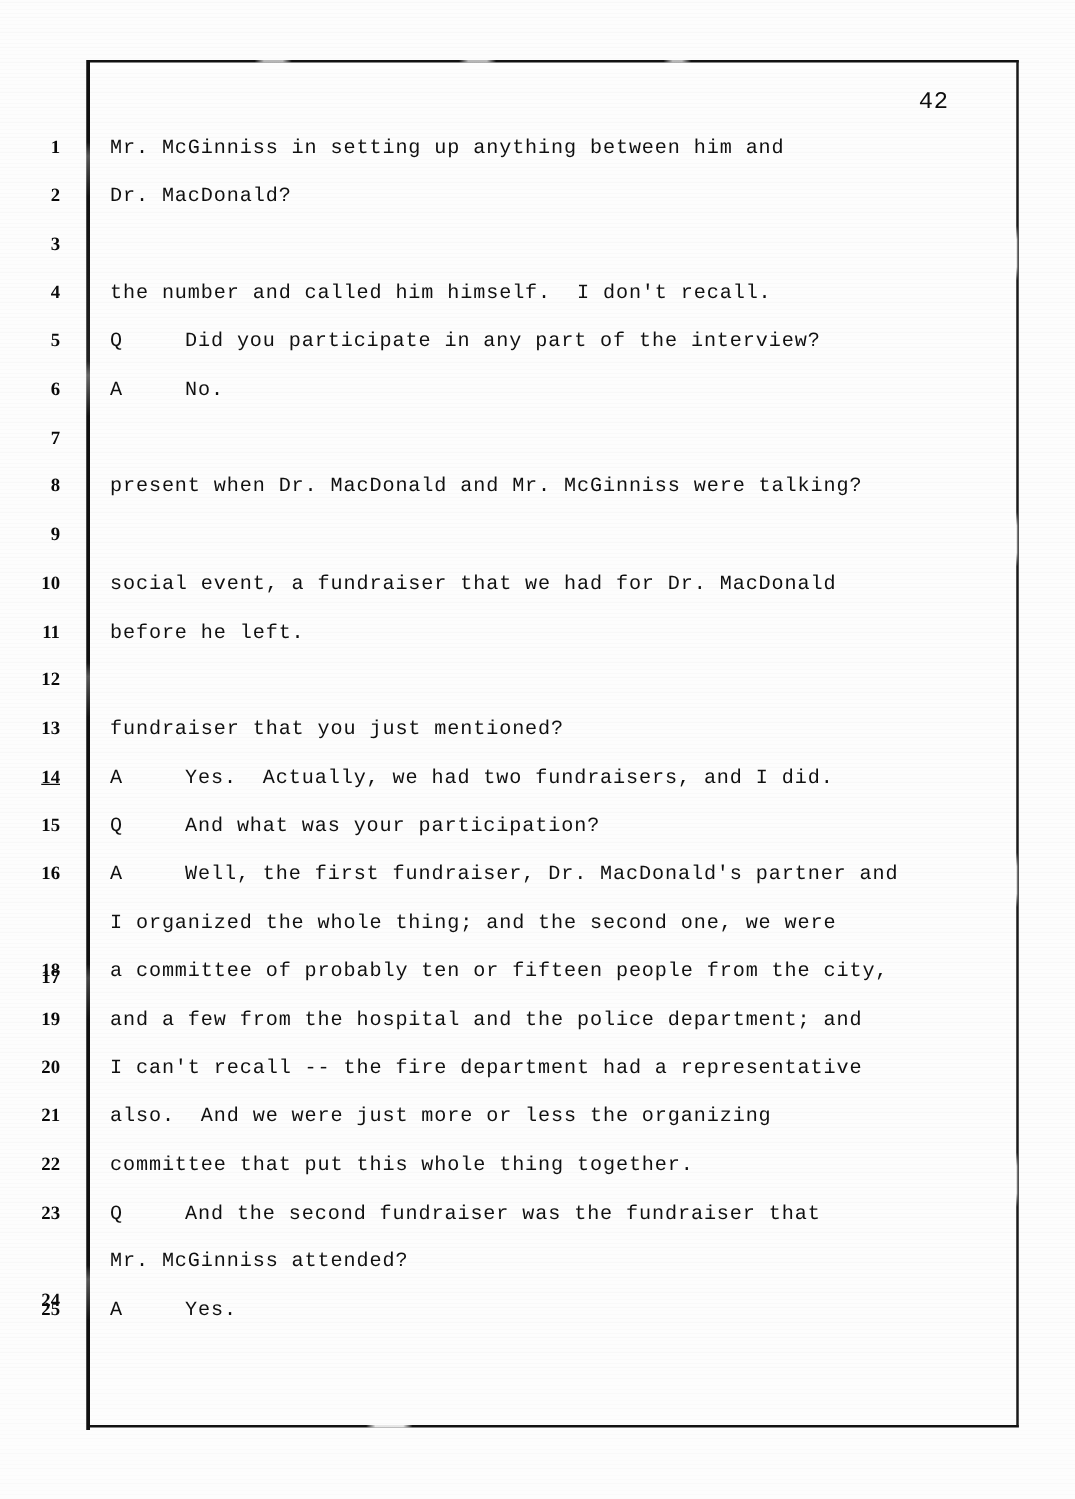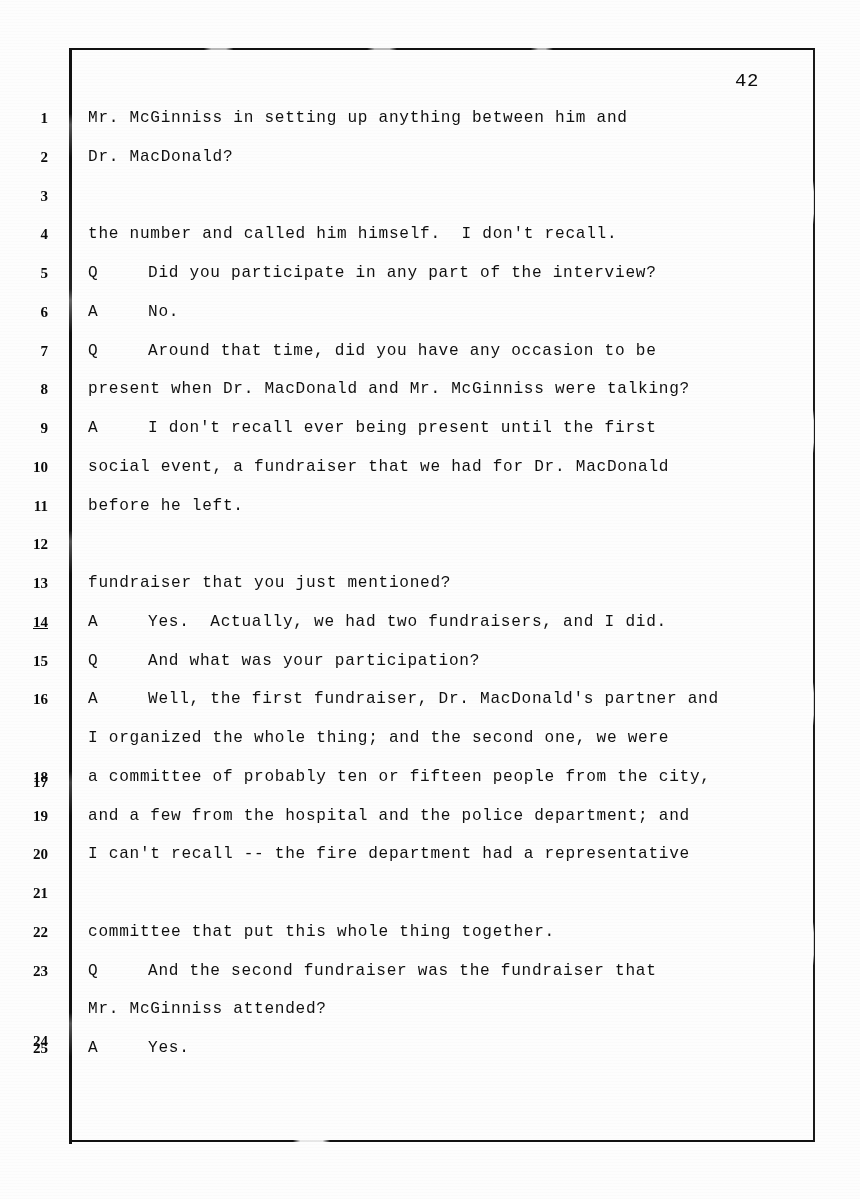--- a/index.html
+++ b/index.html
@@ -200,33 +200,32 @@
       <div class="line-number" style="top: 953.25px; margin-top: 32px;">24</div>
       <div class="line-number" style="top: 992px;">25</div>
     </div>
 
   <div id="transcript-body">
       <div class="transcript-line" style="top: 62px;"><span>Mr. McGinniss in setting up anything between him and</span></div>
       <div class="transcript-line" style="top: 100.75px;"><span>Dr. MacDonald?</span></div>
       <div class="transcript-line" style="top: 178.25px;"><span>the number and called him himself.  I don't recall.</span></div>
       <div class="transcript-line" style="top: 217px;"><span class="speaker-tag">Q</span><span>Did you participate in any part of the interview?</span></div>
       <div class="transcript-line" style="top: 255.75px;"><span class="speaker-tag">A</span><span>No.</span></div>
-      <div class="transcript-line" style="top: 294.5px;"><span class="speaker-tag">Q</span><span>Around that time, did you have any occasion to be</span></div>
       <div class="transcript-line" style="top: 333.25px;"><span>present when Dr. MacDonald and Mr. McGinniss were talking?</span></div>
-      <div class="transcript-line" style="top: 372px;"><span class="speaker-tag">A</span><span>I don't recall ever being present until the first</span></div>
       <div class="transcript-line" style="top: 410.75px;"><span>social event, a fundraiser that we had for Dr. MacDonald</span></div>
       <div class="transcript-line" style="top: 449.5px;"><span>before he left.</span></div>
       <div class="transcript-line" style="top: 527px;"><span>fundraiser that you just mentioned?</span></div>
       <div class="transcript-line" style="top: 565.75px;"><span class="speaker-tag">A</span><span>Yes.  Actually, we had two fundraisers, and I did.</span></div>
       <div class="transcript-line" style="top: 604.5px;"><span class="speaker-tag">Q</span><span>And what was your participation?</span></div>
       <div class="transcript-line" style="top: 643.25px;"><span class="speaker-tag">A</span><span>Well, the first fundraiser, Dr. MacDonald's partner and</span></div>
       <div class="transcript-line" style="top: 682px;"><span>I organized the whole thing; and the second one, we were</span></div>
       <div class="transcript-line" style="top: 720.75px;"><span>a committee of probably ten or fifteen people from the city,</span></div>
       <div class="transcript-line" style="top: 759.5px;"><span>and a few from the hospital and the police department; and</span></div>
       <div class="transcript-line" style="top: 798.25px;"><span>I can't recall -- the fire department had a representative</span></div>
+      <div class="transcript-line" style="top: 837px;"><span>also.  And we were just more or less the organizing</span></div>
       <div class="transcript-line" style="top: 875.75px;"><span>committee that put this whole thing together.</span></div>
       <div class="transcript-line" style="top: 914.5px;"><span class="speaker-tag">Q</span><span>And the second fundraiser was the fundraiser that</span></div>
       <div class="transcript-line" style="top: 953.25px;"><span>Mr. McGinniss attended?</span></div>
       <div class="transcript-line" style="top: 992px;"><span class="speaker-tag">A</span><span>Yes.</span></div>
     </div>
 
   <div id="grain-overlay"></div>
 </div>
 
 </body></html>

